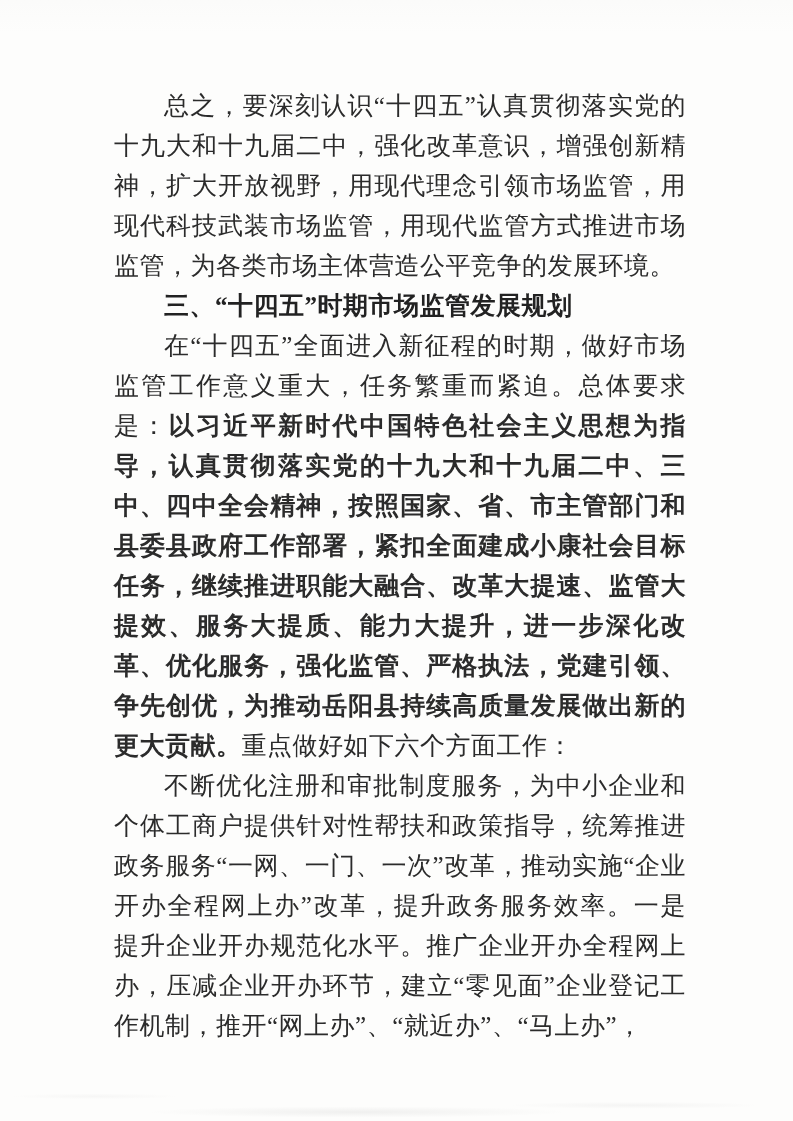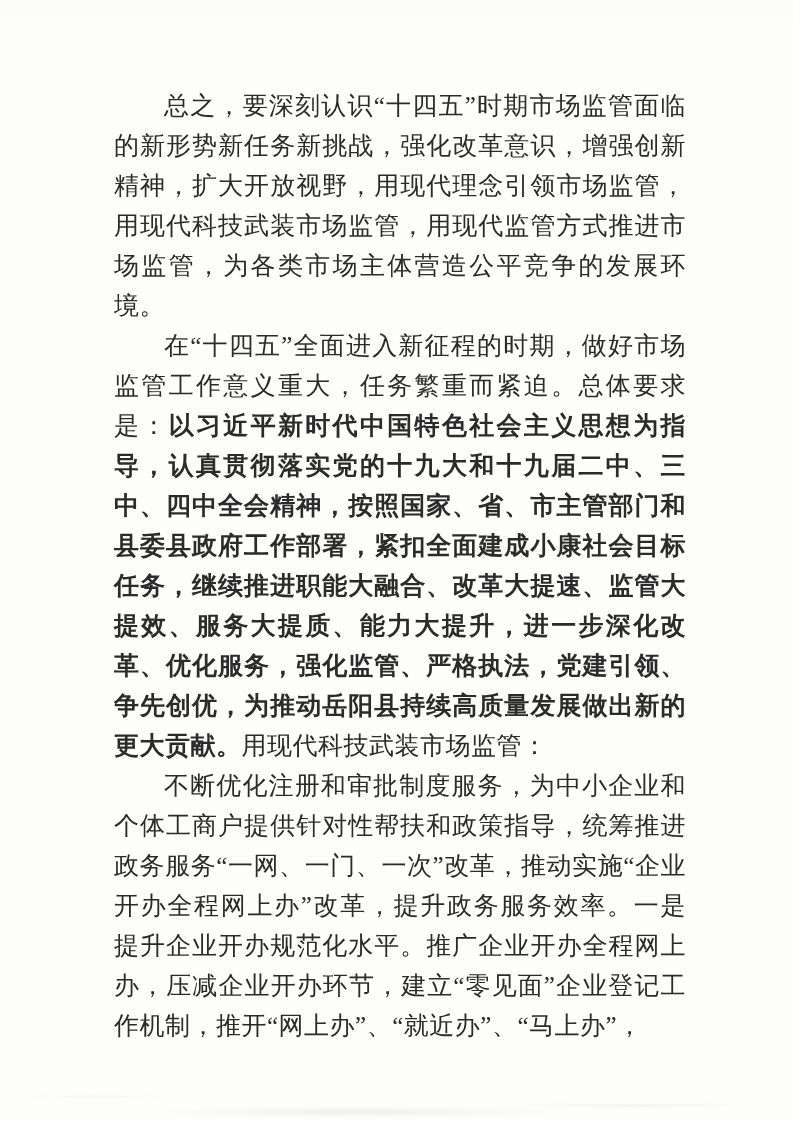--- a/index.html
+++ b/index.html
@@ -54,21 +54,22 @@
     margin-top: 8px;
   }
 </style>
 </head>
 <body>
 
 <div class="scan-noise"></div>
 
 <div class="page-body">
 
-  <p class="para">总之，要深刻认识“十四五”时期市场监管面临的新形势新任务新挑战，强化改革意识，增强创新精神，扩大开放视野，用现代理念引领市场监管，用现代科技武装市场监管，用现代监管方式推进市场监管，为各类市场主体营造公平竞争的发展环境。</p>
+  <p class="para">总之，要深刻认识“十四五”认真贯彻落实党的十九大和十九届二中，强化改革意识，增强创新精神，扩大开放视野，用现代理念引领市场监管，用现代科技武装市场监管，用现代监管方式推进市场监管，为各类市场主体营造公平竞争的发展环境。</p>
 
+  <p class="heading">三、“十四五”时期市场监管发展规划</p>
 
-  <p class="para"><span>在“十四五”全面进入新征程的时期，做好市场监管工作意义重大，任务繁重而紧迫。总体要求是：</span><span class="kai">以习近平新时代中国特色社会主义思想为指导，认真贯彻落实党的十九大和十九届二中、三中、四中全会精神，按照国家、省、市主管部门和县委县政府工作部署，紧扣全面建成小康社会目标任务，继续推进职能大融合、改革大提速、监管大提效、服务大提质、能力大提升，进一步深化改革、优化服务，强化监管、严格执法，党建引领、争先创优，为推动岳阳县持续高质量发展做出新的更大贡献。</span><span>用现代科技武装市场监管：</span></p>
+  <p class="para"><span>在“十四五”全面进入新征程的时期，做好市场监管工作意义重大，任务繁重而紧迫。总体要求是：</span><span class="kai">以习近平新时代中国特色社会主义思想为指导，认真贯彻落实党的十九大和十九届二中、三中、四中全会精神，按照国家、省、市主管部门和县委县政府工作部署，紧扣全面建成小康社会目标任务，继续推进职能大融合、改革大提速、监管大提效、服务大提质、能力大提升，进一步深化改革、优化服务，强化监管、严格执法，党建引领、争先创优，为推动岳阳县持续高质量发展做出新的更大贡献。</span><span>重点做好如下六个方面工作：</span></p>
 
 
   <p class="para">不断优化注册和审批制度服务，为中小企业和个体工商户提供针对性帮扶和政策指导，统筹推进政务服务“一网、一门、一次”改革，推动实施“企业开办全程网上办”改革，提升政务服务效率。一是提升企业开办规范化水平。推广企业开办全程网上办，压减企业开办环节，建立“零见面”企业登记工作机制，推开“网上办”、“就近办”、“马上办”，</p>
 
 </div>
 
 </body></html>

